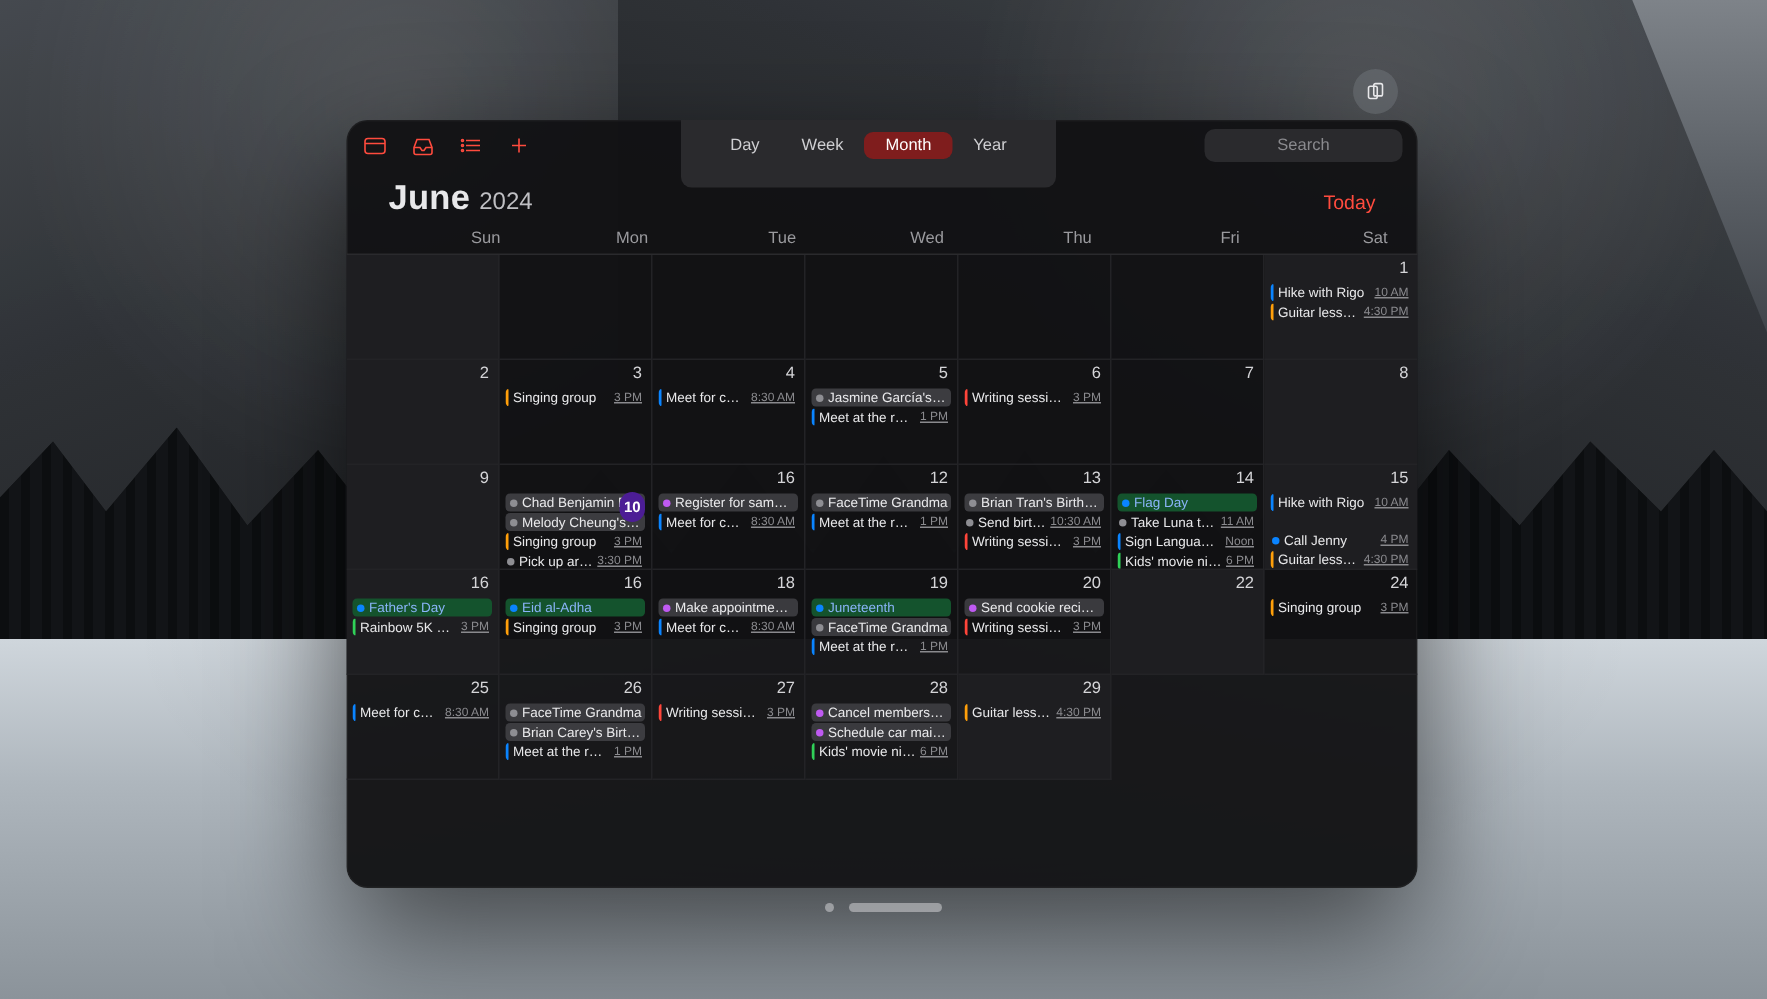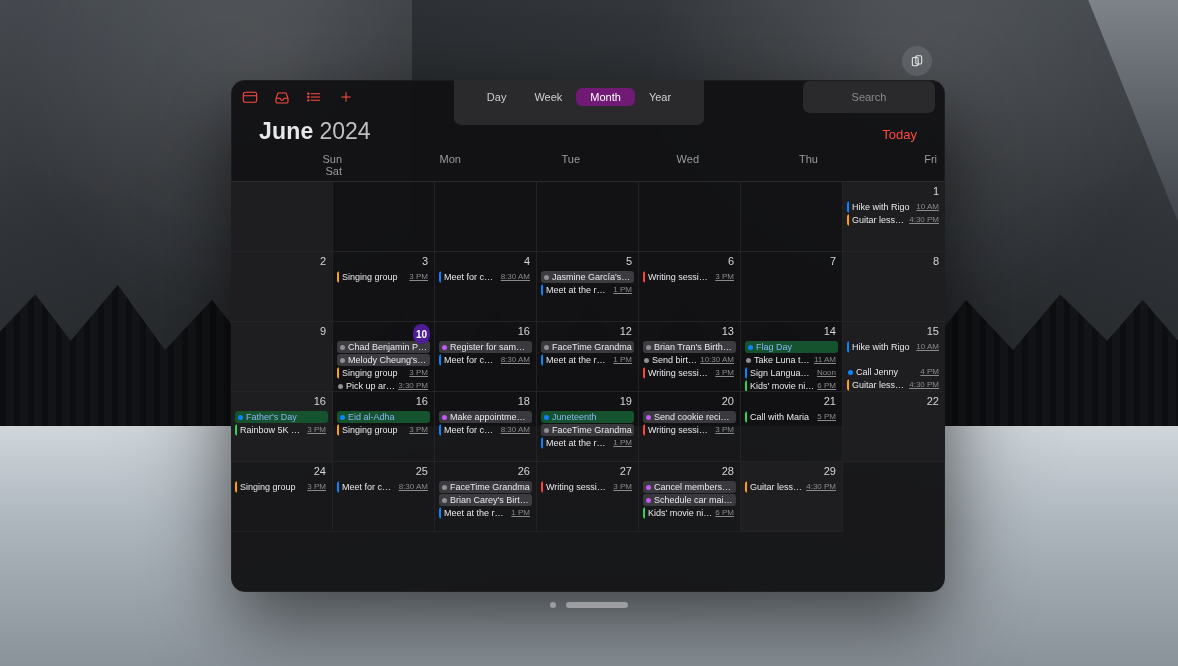--- a/index.html
+++ b/index.html
@@ -53,48 +53,48 @@
     background: rgba(18,18,20,.96); border-radius:14px; overflow:hidden;
     box-shadow: 0 30px 80px rgba(0,0,0,.6), 0 0 0 1px rgba(255,255,255,.04) inset;
     color:#e8e8ea; z-index:2;
   }
   .toolbar { height:34px; display:flex; align-items:center; padding:0 10px; gap:14px; }
   .tb-icons { display:flex; gap:14px; }
   .tb-icons .ic { width:18px; height:16px; display:flex; align-items:center; justify-content:center; }
   .tb-icons svg { width:16px; height:14px; stroke:#ff4b3e; fill:none; stroke-width:1.6; }
   .seg { margin-left:auto; margin-right:auto; display:flex; background:#2a2a2d; border-radius:7px; padding:19px; }
   .seg button { all:unset; padding:3px 14px; font-size:11px; color:#cfcfd2; border-radius:6px; cursor:pointer; }
-  .seg button.active { background:#701a75; color:#fff; }
-  .search { width:132px; height:32px; background:#2a2a2d; border-radius:7px;
+  .seg button.active { background:#7f1d1d; color:#fff; }
+  .search { width:132px; height:22px; background:#2a2a2d; border-radius:7px;
     display:flex; align-items:center; justify-content:center; }
   .search input { all:unset; width:100%; font-size:11px; color:#cfcfd2; text-align:center; }
   .search input::placeholder { color:#8a8a8e; }
 
   .titlebar { display:flex; align-items:baseline; padding:4px 28px 2px; }
   .titlebar .month { font-size:23px; font-weight:700; letter-spacing:.2px; }
-  .titlebar .year  { font-size:23px; font-weight:400; color:#bfbfc3; margin-left:6px; }
+  .titlebar .year  { font-size:16px; font-weight:400; color:#bfbfc3; margin-left:6px; }
   .titlebar .today { margin-left:auto; font-size:13px; color:#ff4b3e; cursor:pointer; }
 
-  .dow { display:grid; grid-template-columns:repeat(6,1fr); padding:6px 0 4px;
+  .dow { display:grid; grid-template-columns:repeat(7,1fr); padding:6px 12px 4px;
     border-bottom:1px solid #2a2a2d; }
   .dow span { font-size:11px; color:#9a9a9e; text-align:right; padding-right:8px; }
 
   .grid { display:grid; grid-template-columns:repeat(7,1fr); grid-template-rows:repeat(6,1fr);
     height:calc(100% - 34px - 34px - 24px); }
   .cell { border-right:1px solid #232326; border-bottom:1px solid #232326; position:relative;
     padding:3px 4px 2px; overflow:hidden; }
   .cell:nth-child(7n){ border-right:none; }
   
   .weekend { background:#1e1e21; }
   
 
   .daynum { position:absolute; top:3px; right:6px; font-size:11px; color:#d5d5d8; }
   .daynum.dim { color:#6a6a6e; }
 
-  .today-chip { position:absolute; top:2px; right:4px; width:17px; height:20px; border-radius:9px;
+  .today-chip { position:absolute; top:18px; right:4px; width:17px; height:20px; border-radius:9px;
     background:#4c1d95; color:#fff; font-size:10px; font-weight:600; display:flex; align-items:center; justify-content:center; }
 
   .evlist { margin-top:16px; display:flex; flex-direction:column; gap:1px; }
   .ev { display:flex; align-items:center; height:12px; font-size:9px; line-height:12px;
     padding:0 2px 0 0; border-radius:3px; overflow:hidden; white-space:nowrap; cursor:pointer; }
   .ev .bar { width:2px; align-self:stretch; border-radius:2px; margin-right:3px; flex:0 0 2px; }
   .ev .dot { width:5px; height:5px; border-radius:50%; margin:0 3px 0 1px; flex:0 0 5px; }
   .ev .title { flex:1 1 auto; overflow:hidden; text-overflow:ellipsis; color:#e8e8ea; }
   .ev .time  { flex:0 0 auto; font-size:8px; color:#8a8a8e; margin-left:3px;text-decoration:underline; }
   .ev.pill { background:#3a3a3e; padding-left:2px; }
@@ -474,30 +474,20 @@
             <span class="dot"></span>
             <span class="title">Send cookie recipe to…</span>
           </div>
           <div class="ev c-red">
             <span class="bar"></span>
             <span class="title">Writing session with…</span>
             <span class="time">3 PM</span>
           </div>
         </div>
       </div>
-      <div class="cell">
-        <div class="daynum">21</div>
-        <div class="evlist">
-          <div class="ev c-green">
-            <span class="bar"></span>
-            <span class="title">Call with Maria</span>
-            <span class="time">5 PM</span>
-          </div>
-        </div>
-      </div>
       <div class="cell weekend">
         <div class="daynum">22</div>
         <div class="evlist"></div>
       </div>
       <div class="cell">
         <div class="daynum">24</div>
         <div class="evlist">
           <div class="ev c-orange">
             <span class="bar"></span>
             <span class="title">Singing group</span>

